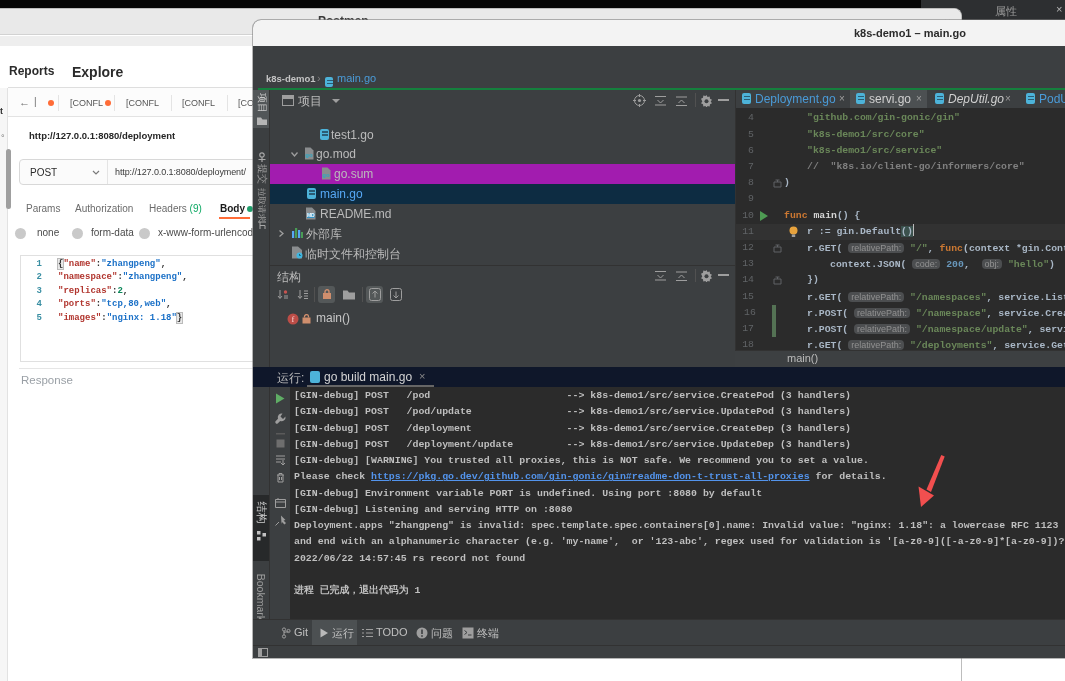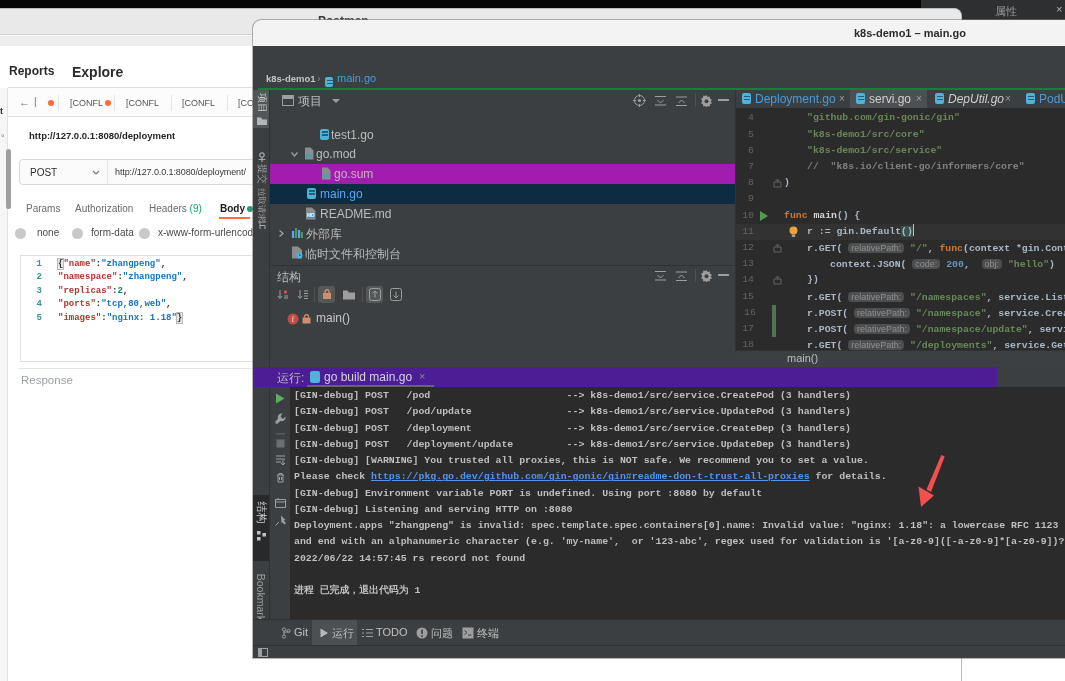--- a/index.html
+++ b/index.html
@@ -396,21 +396,21 @@
           <div class="cl" style="left:71px;top:214.8px;">r.POST( <span class="pill">relativePath:</span> <span class="str">"/namespace"</span>, service.Crea</div>
           <div class="cl" style="left:71px;top:231.0px;">r.POST( <span class="pill">relativePath:</span> <span class="str">"/namespace/update"</span>, servi</div>
           <div class="cl" style="left:71px;top:247.2px;">r.GET( <span class="pill">relativePath:</span> <span class="str">"/deployments"</span>, service.Get</div>
         </div>
 
       <div class="abs" style="left:482px;top:260px;width:330px;height:17px;background:#3d4042;border-top:1px solid #323232;">
         <span class="abs" style="left:52px;top:1px;font-size:11px;color:#bbbbbb;">main()</span>
       </div>
 
       <div id="runpanel" class="abs" style="left:0;top:277px;width:812px;height:252px;">
-          <div class="abs" style="left:0;top:0;width:744px;height:20px;background:#4c1d95;">
+          <div class="abs" style="left:0;top:0;width:812px;height:20px;background:#0f172a;">
             <span class="abs" style="left:24px;top:3px;font-size:12px;color:#bbbbbb;">运行:</span>
             <span class="abs" style="left:57px;top:4px;width:10px;height:12px;background:#4db3d9;border-radius:2px;"></span>
             <span class="abs" style="left:71px;top:3px;font-size:12px;color:#d4d4d4;">go build main.go</span>
             <span class="abs" style="left:166px;top:3px;font-size:11px;color:#8a8a8a;">×</span>
             <div class="abs" style="left:54px;top:18px;width:127px;height:2px;background:#666666;"></div>
           </div>
           <div class="abs" style="left:17px;top:20px;width:20px;height:232px;background:#3c3f41;">
             <svg class="rico" style="left:4px;top:5px;" width="13" height="13">
               <path d="M2 1.5 L10.5 6.5 L2 11.5 z" fill="#5fad65"></path>
             </svg>

